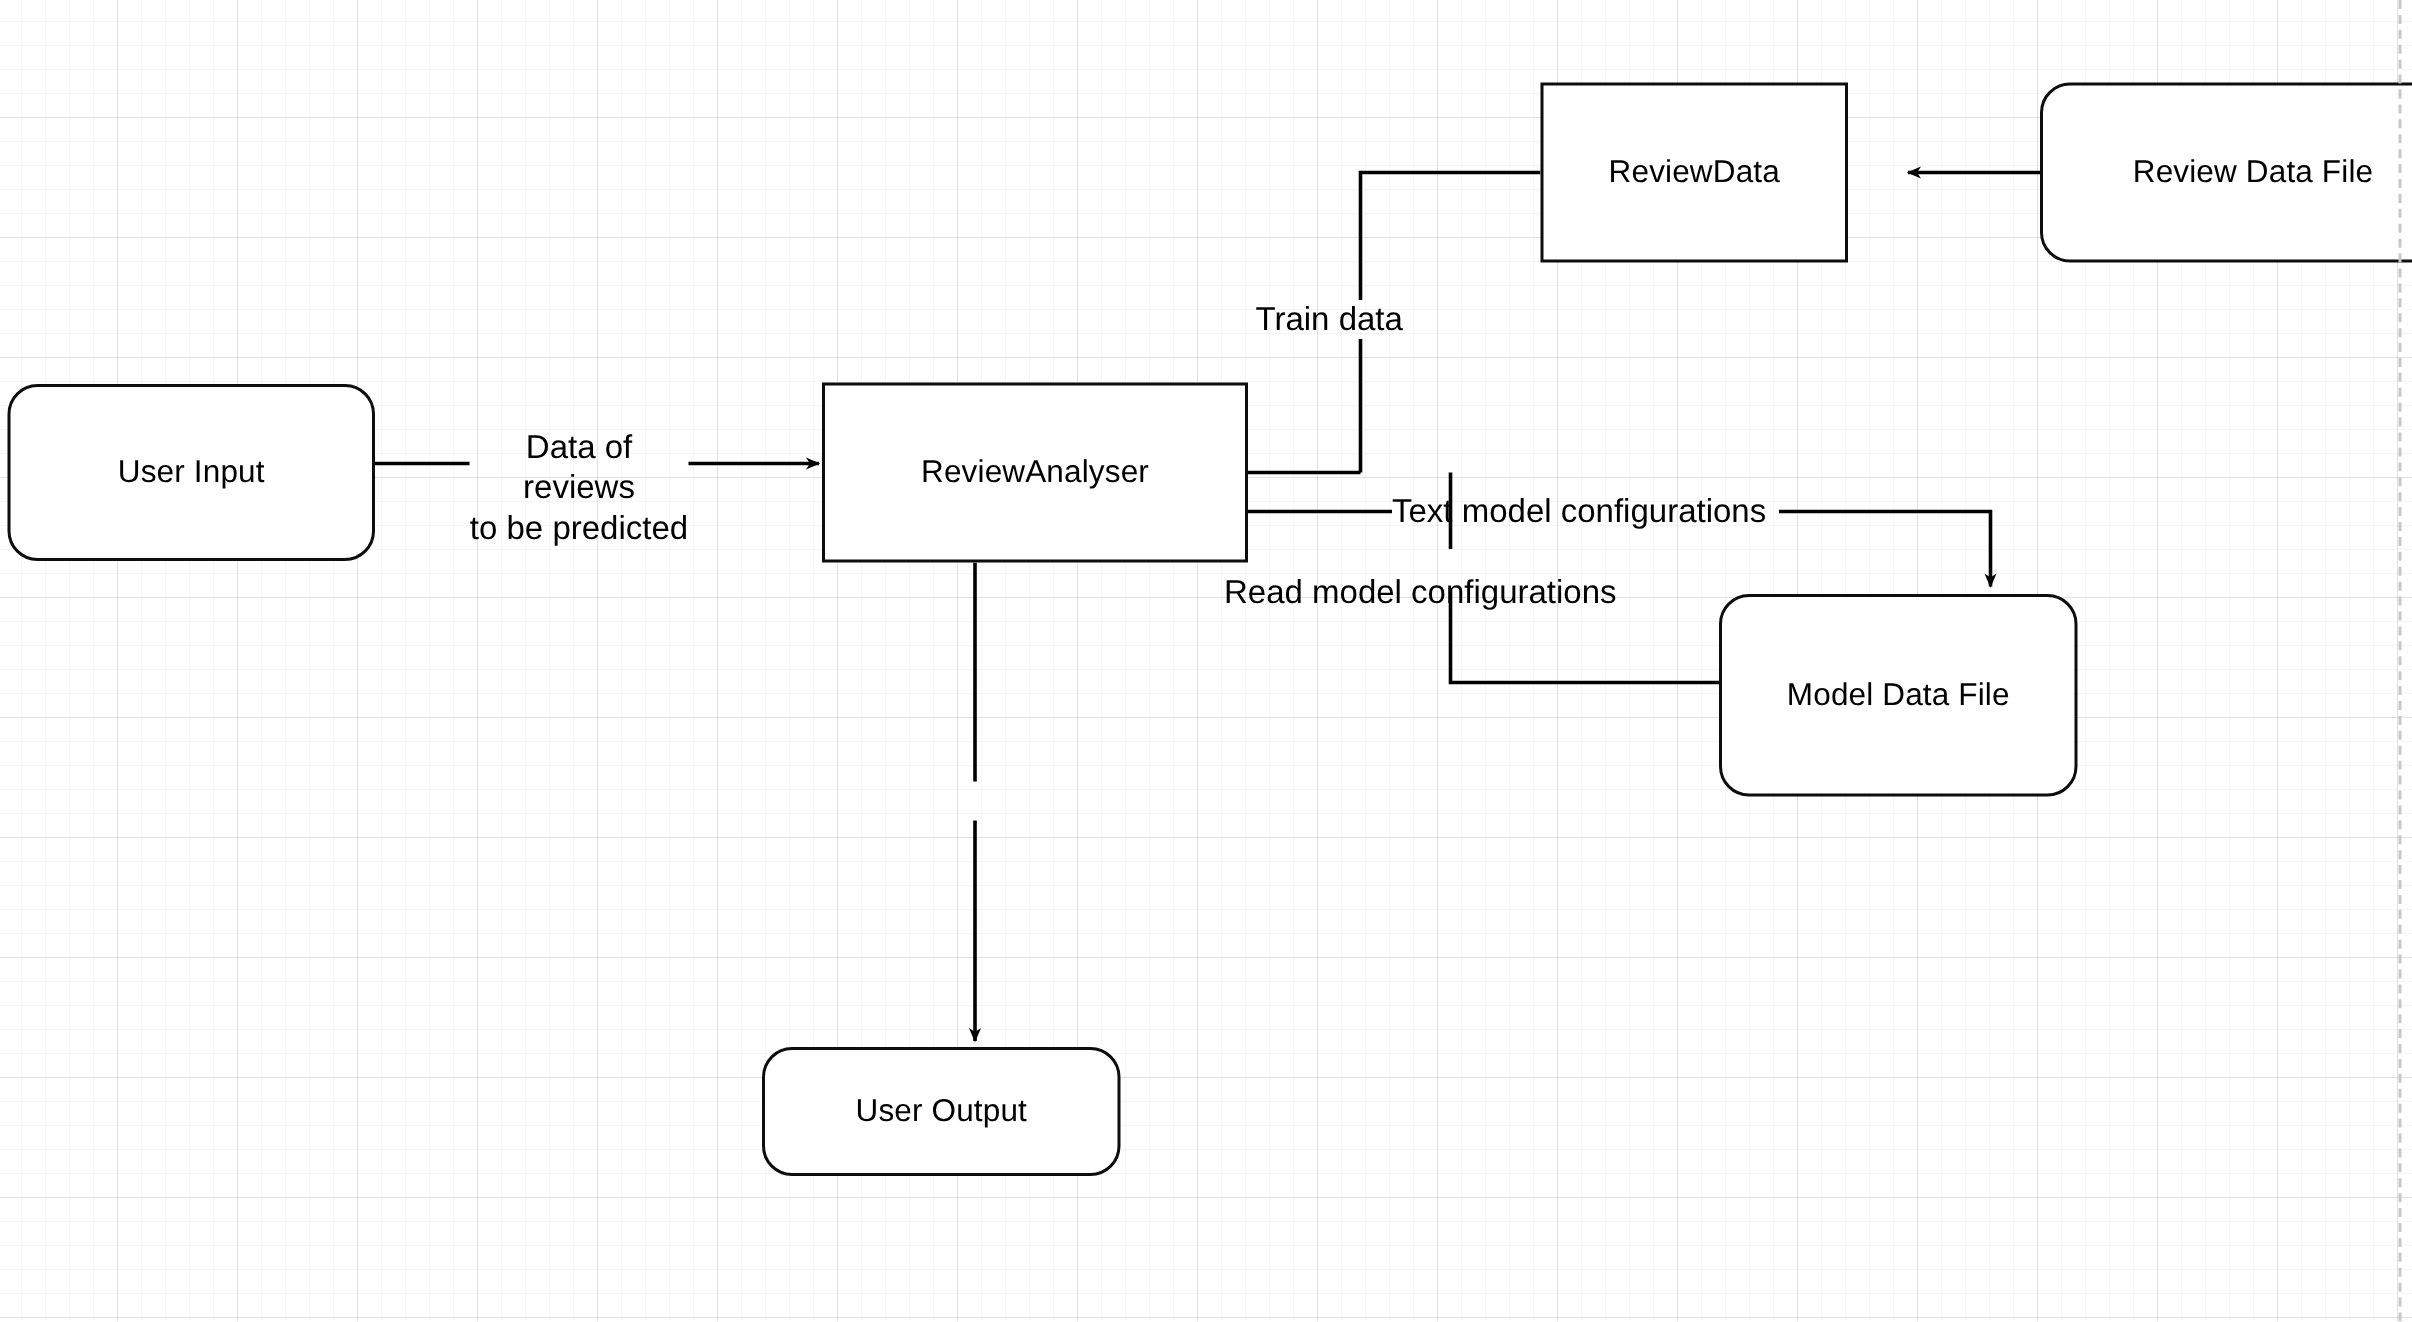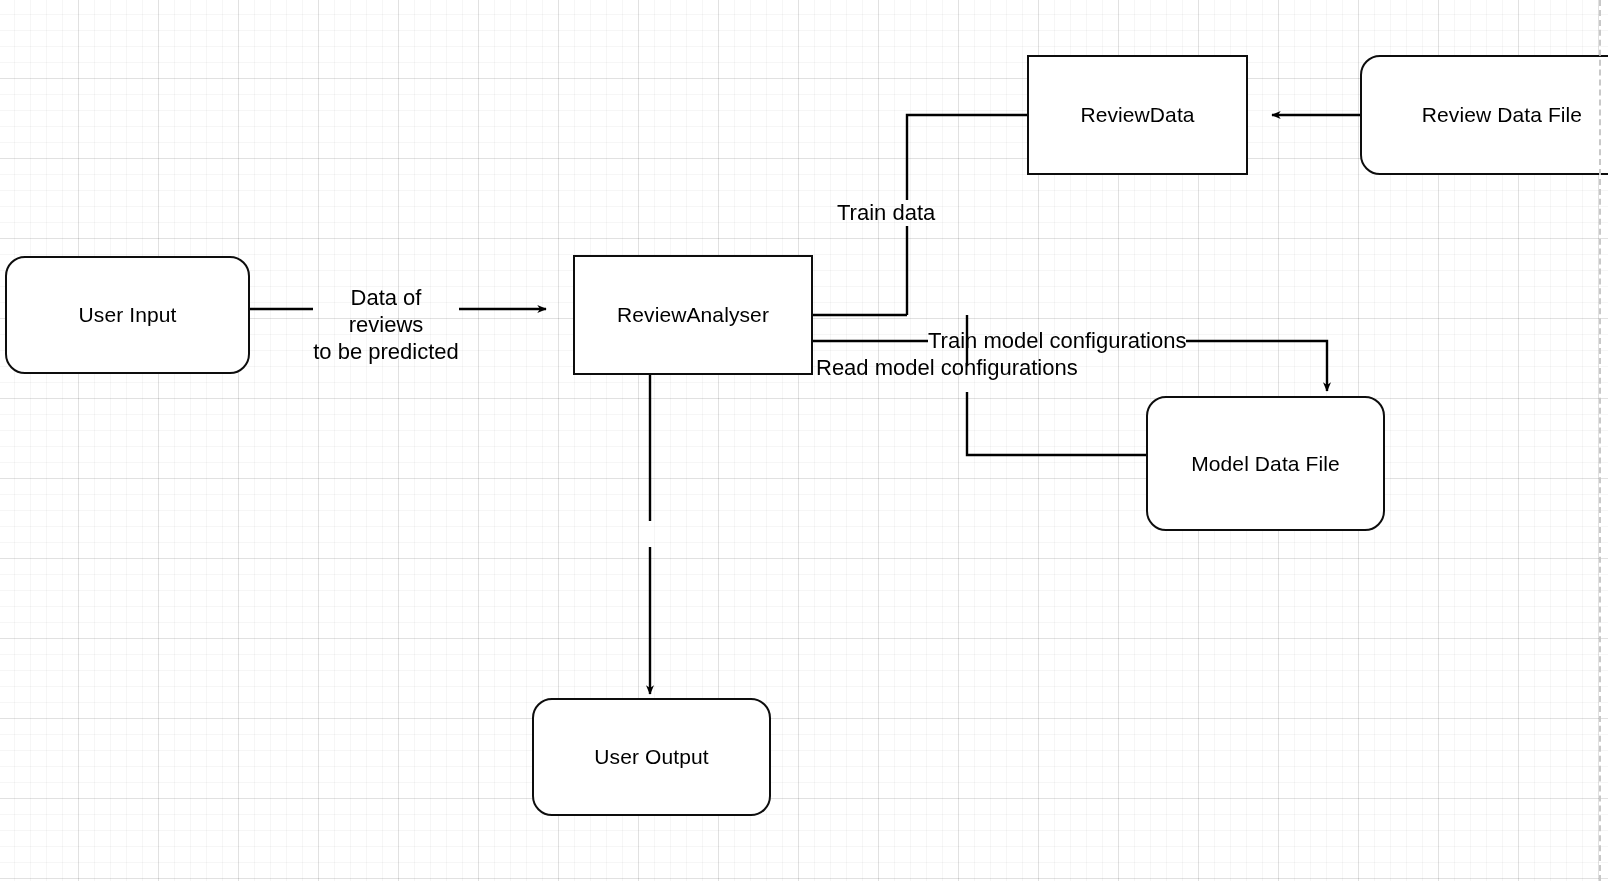--- a/index.html
+++ b/index.html
@@ -98,47 +98,47 @@
 
       <path d="M650,375 L650,521"></path>
       <path d="M650,547 L650,694" marker-end="url(#arrowFilled)"></path>
     </g>
   </svg>
 
   <div class="node rounded" style="left:5px; top:256px; width:245px; height:118px;">
     <span>User Input</span>
   </div>
 
-  <div class="node sharp" style="left:573px; top:255px; width:240px; height:120px;">
+  <div class="node sharp" style="left:548px; top:255px; width:284px; height:120px;">
     <span>ReviewAnalyser</span>
   </div>
 
-  <div class="node sharp" style="left:1027px; top:55px; width:221px; height:120px;">
+  <div class="node sharp" style="left:1027px; top:55px; width:205px; height:120px;">
     <span>ReviewData</span>
   </div>
 
   <div class="node rounded" style="left:1360px; top:55px; width:284px; height:120px;">
     <span>Review Data File</span>
   </div>
 
   <div class="node rounded" style="left:1146px; top:396px; width:239px; height:135px;">
     <span>Model Data File</span>
   </div>
 
-  <div class="node rounded" style="left:532px; top:698px; width:239px; height:118px;">
+  <div class="node rounded" style="left:508px; top:698px; width:239px; height:86px;">
     <span>User Output</span>
   </div>
 
   <div class="edge-label two-line" style="left:313px; top:285px; width:146px;">
     <div>Data of reviews</div>
     <div>to be predicted</div>
   </div>
 
   <div class="edge-label" style="left:837px; top:200px;">Train data</div>
 
-  <div class="edge-label" style="left:928px; top:328px;">Train model configurations</div>
+  <div class="edge-label" style="left:928px; top:328px;">Text model configurations</div>
 
-  <div class="edge-label" style="left:816px; top:355px;">Read model configurations</div>
+  <div class="edge-label" style="left:816px; top:382px;">Read model configurations</div>
 
 
   <div class="page-break" style="left:1599px;"></div>
 
 </div>
 
 </body></html>

